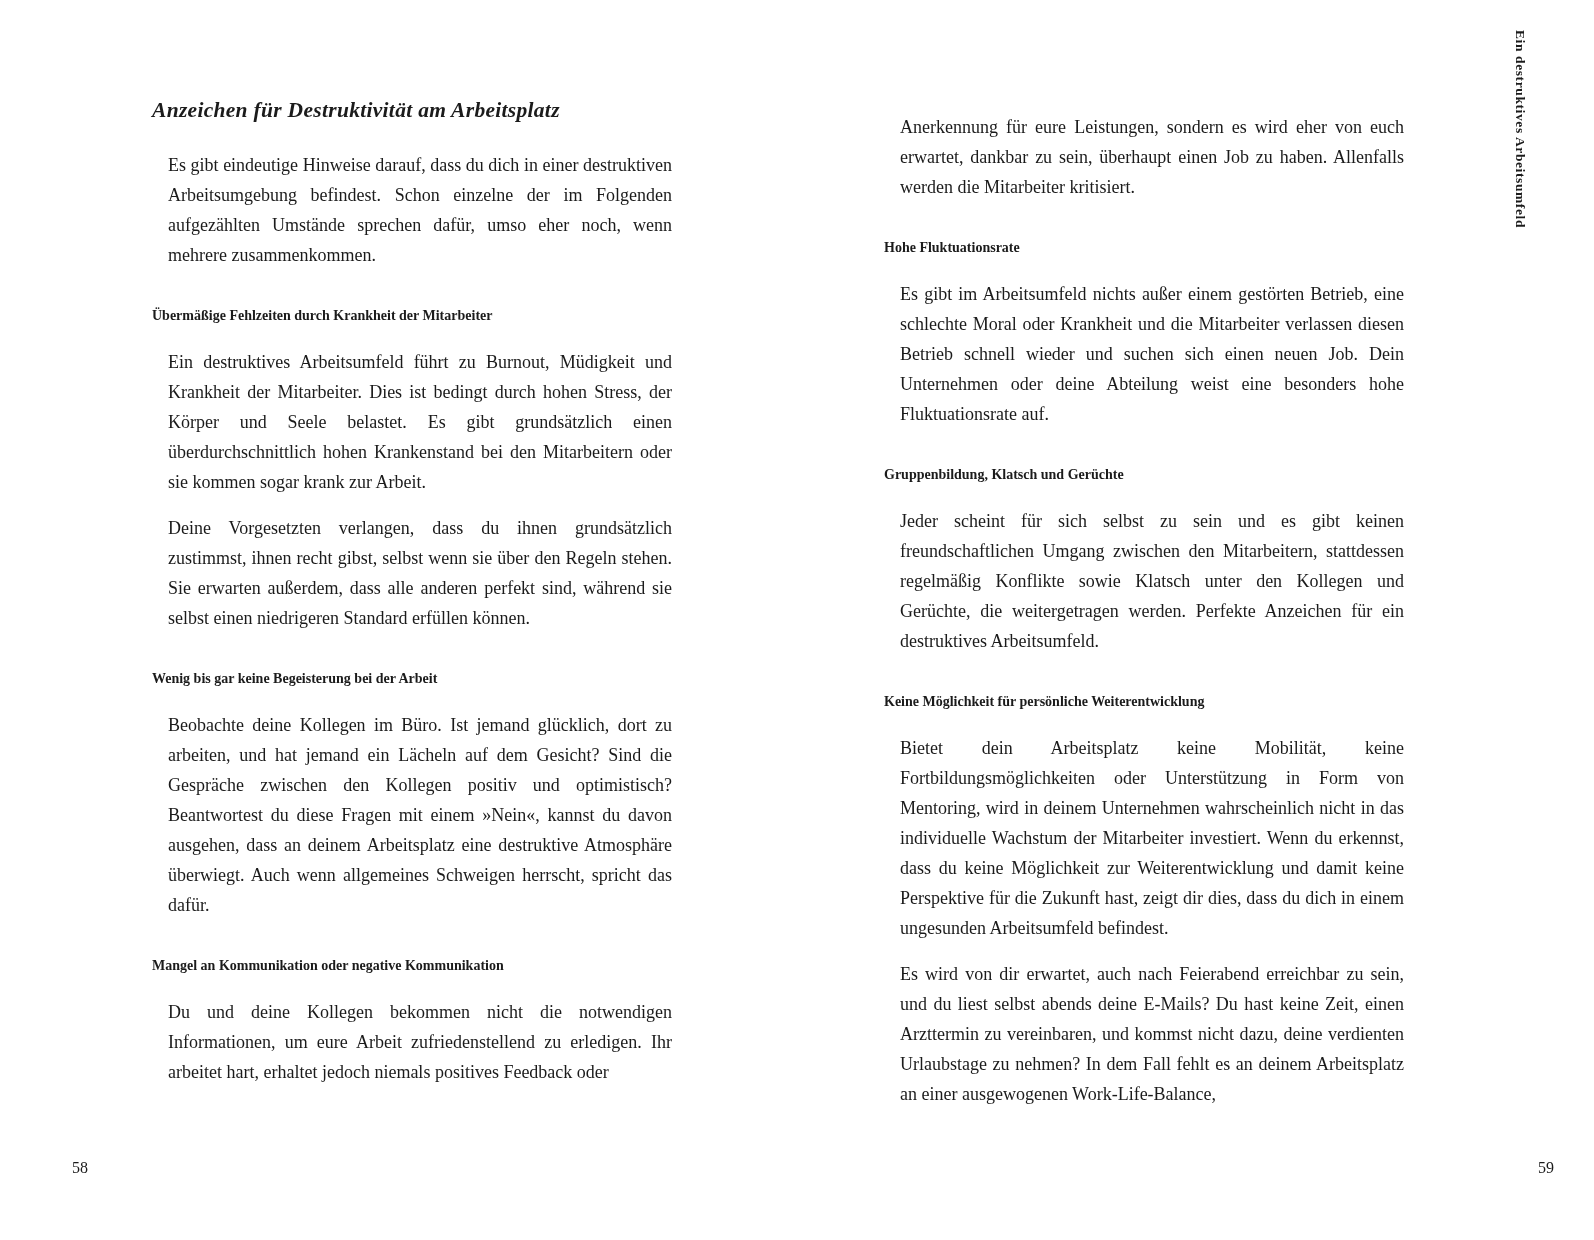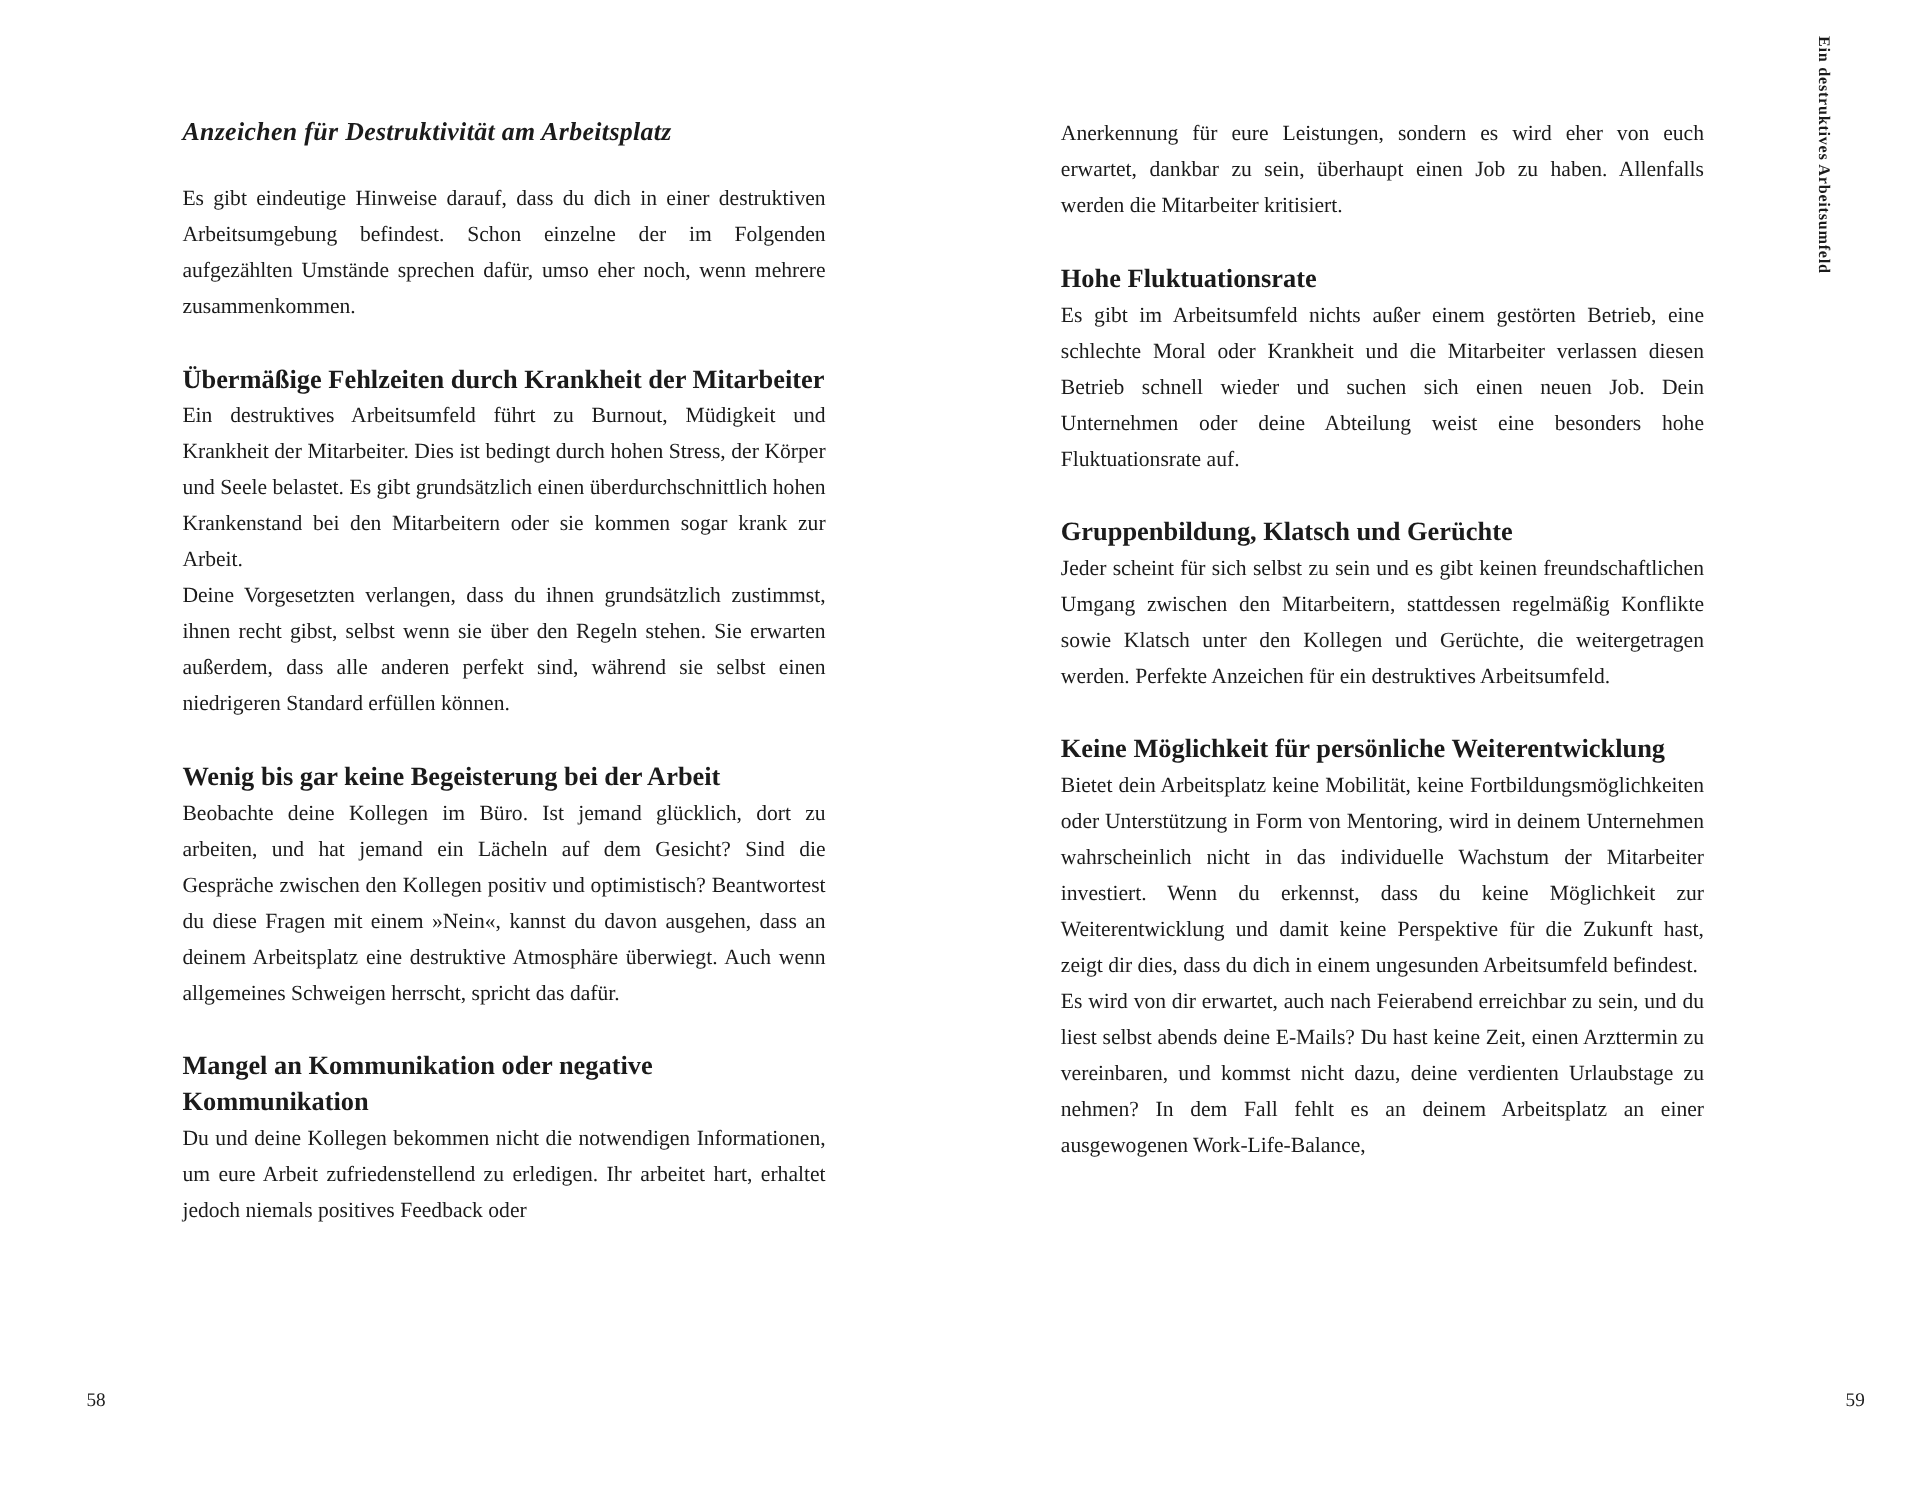--- a/index.html
+++ b/index.html
@@ -31,28 +31,28 @@
   .chapter-title {
     font-size: 21.5px;
     font-style: italic;
     font-weight: 700;
     text-align: left;
     margin: 0 0 26px 0;
     letter-spacing: 0.3px;
     line-height: 28px;
   }
   .section-heading {
-    font-size: 22px;
+    font-size: 14px;
     font-weight: 700;
     margin: 31px 0 0 0;
     text-align: left;
     line-height: 30px;
   }
   p.body-text {
-    margin: 0;
+    margin: 16px;
   }
   .folio {
     position: absolute;
     font-size: 16px;
     line-height: 16px;
     color: #1b1b1b;
     margin-left: 32px;
   }
   .folio-left  { left: 40px;  top: 1160px; }
   .folio-right { left: 1506px; top: 1160px; text-align: right; }

